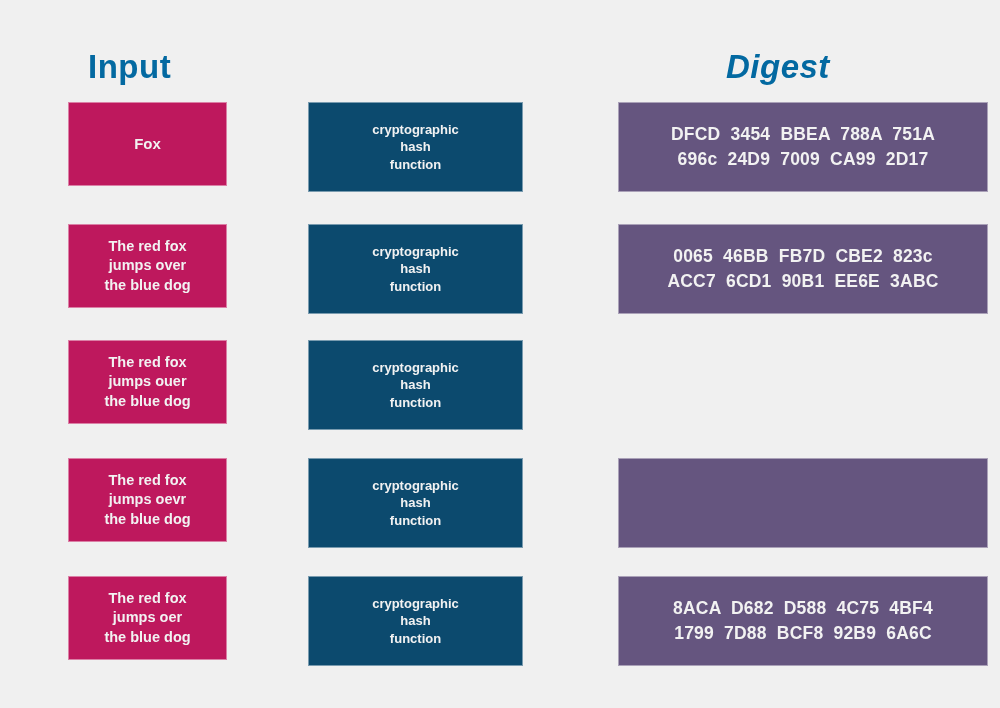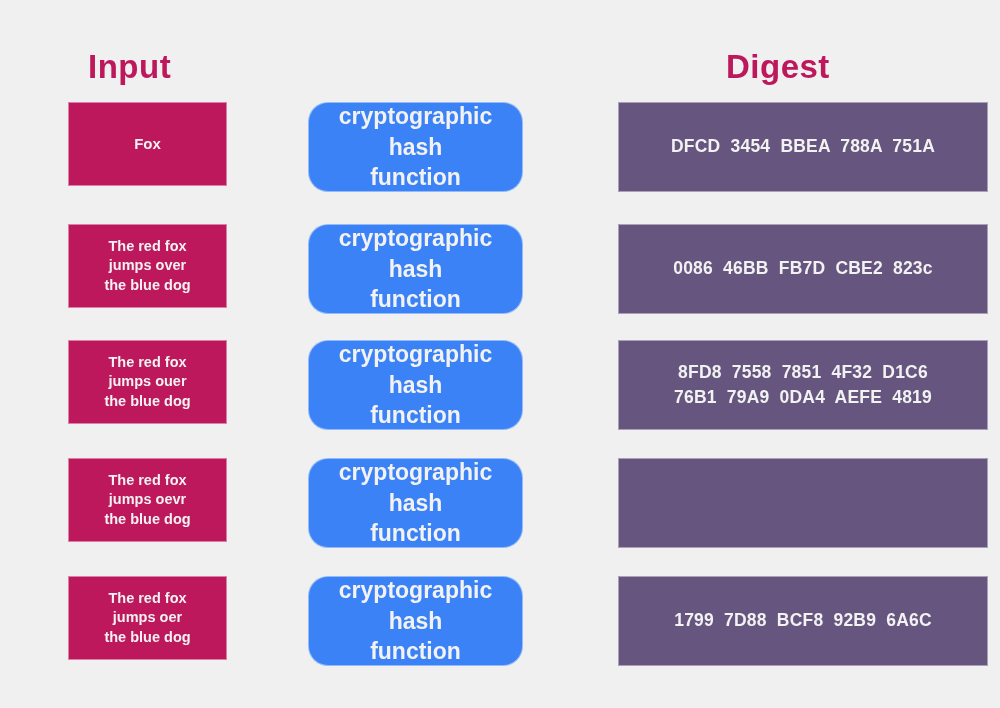--- a/index.html
+++ b/index.html
@@ -17,26 +17,26 @@
     position: relative;
     width: 1000px;
     height: 708px;
   }
 
   
   .col-header {
     position: absolute;
     font-size: 33px;
     font-weight: bold;
-    color: #be185d;
+    color: #0369a1;
     letter-spacing: 0.5px;
     white-space: nowrap;
   }
   #header-input  { left: 88px;  top: 48px; }
-  #header-digest { left: 726px; top: 48px; }
+  #header-digest { left: 726px; top: 48px; font-style: italic; }
 
   
   .row {
     position: absolute;
     left: 0;
     width: 1000px;
     height: 90px;
   }
 
   .box {
@@ -60,23 +60,22 @@
     font-size: 14.5px;
   }
   .box-input.single {
     font-size: 15px;
   }
 
   .box-fn {
     left: 308px;
     width: 215px;
     height: 90px;
-    background: #3b82f6;
-    font-size: 23px;
-    border-radius: 20px;
+    background: #0c4a6e;
+    font-size: 13px;
   }
 
   .box-digest {
     left: 618px;
     width: 370px;
     height: 90px;
     background: #65557f;
     font-size: 17.5px;
     letter-spacing: 0.2px;
     line-height: 1.45;
@@ -109,58 +108,54 @@
       <span class="input-lines">Fox</span>
     </div>
     <div class="box box-fn">
       <span class="fn-lines">cryptographic
 hash
 function</span>
     </div>
     <div class="box box-digest">
       <span>
           <span class="digest-lines">DFCD  3454  BBEA  788A  751A</span>
+          <span class="digest-lines">696c  24D9  7009  CA99  2D17</span>
         </span>
     </div>
   </div>
 
   <div class="row" style="top:224px">
     <div class="box box-input">
       <span class="input-lines">The red fox
 jumps over
 the blue dog</span>
     </div>
     <div class="box box-fn">
       <span class="fn-lines">cryptographic
 hash
 function</span>
     </div>
     <div class="box box-digest">
       <span>
-          <span class="digest-lines">0086  46BB  FB7D  CBE2  823c</span>
+          <span class="digest-lines">0065  46BB  FB7D  CBE2  823c</span>
+          <span class="digest-lines">ACC7  6CD1  90B1  EE6E  3ABC</span>
         </span>
     </div>
   </div>
 
   <div class="row" style="top:340px">
     <div class="box box-input">
       <span class="input-lines">The red fox
 jumps ouer
 the blue dog</span>
     </div>
     <div class="box box-fn">
       <span class="fn-lines">cryptographic
 hash
 function</span>
-    </div>
-    <div class="box box-digest">
-      <span>
-          <span class="digest-lines">8FD8  7558  7851  4F32  D1C6</span>
-          <span class="digest-lines">76B1  79A9  0DA4  AEFE  4819</span>
-        </span>
     </div>
   </div>
 
   <div class="row" style="top:458px">
     <div class="box box-input">
       <span class="input-lines">The red fox
 jumps oevr
 the blue dog</span>
     </div>
     <div class="box box-fn">
@@ -180,18 +175,19 @@
 jumps oer
 the blue dog</span>
     </div>
     <div class="box box-fn">
       <span class="fn-lines">cryptographic
 hash
 function</span>
     </div>
     <div class="box box-digest">
       <span>
+          <span class="digest-lines">8ACA  D682  D588  4C75  4BF4</span>
           <span class="digest-lines">1799  7D88  BCF8  92B9  6A6C</span>
         </span>
     </div>
   </div>
 
 </div>
 
 </body></html>

